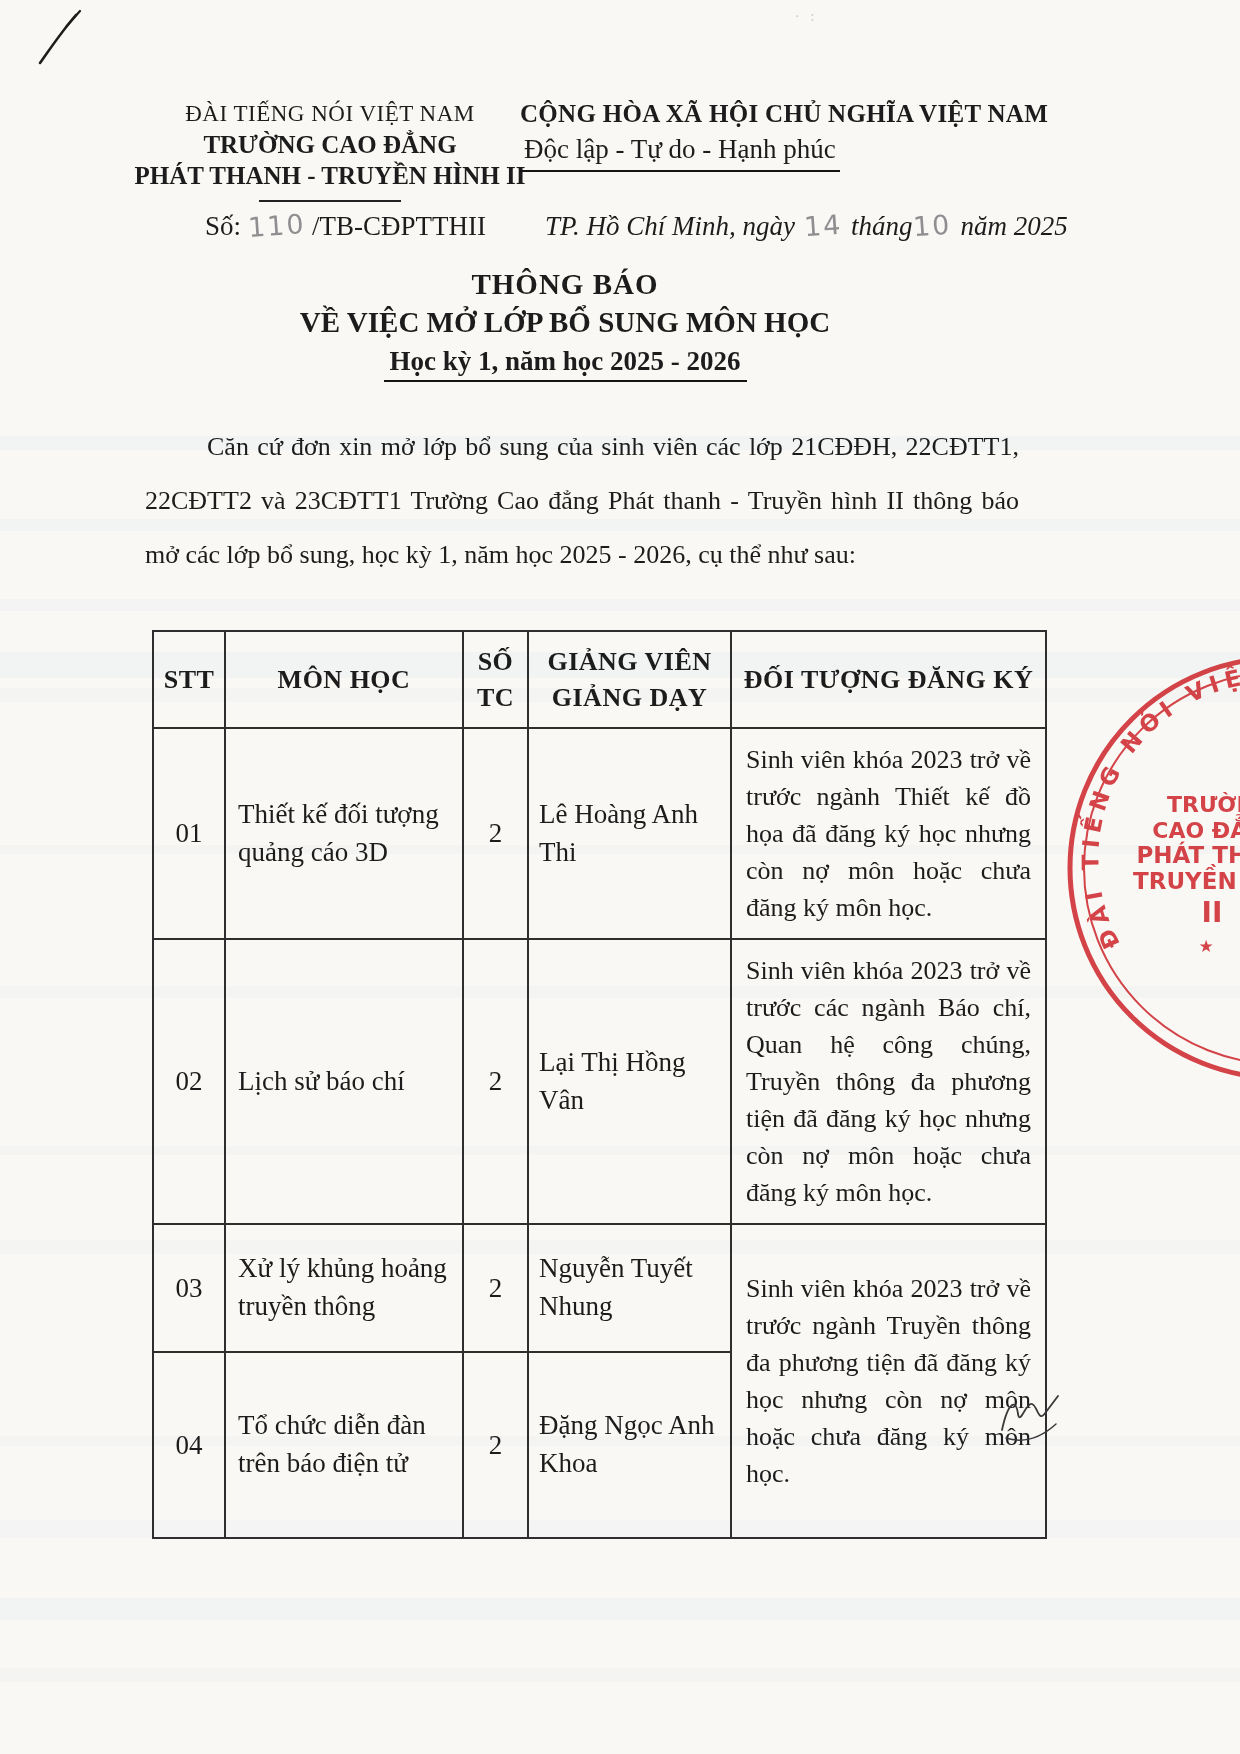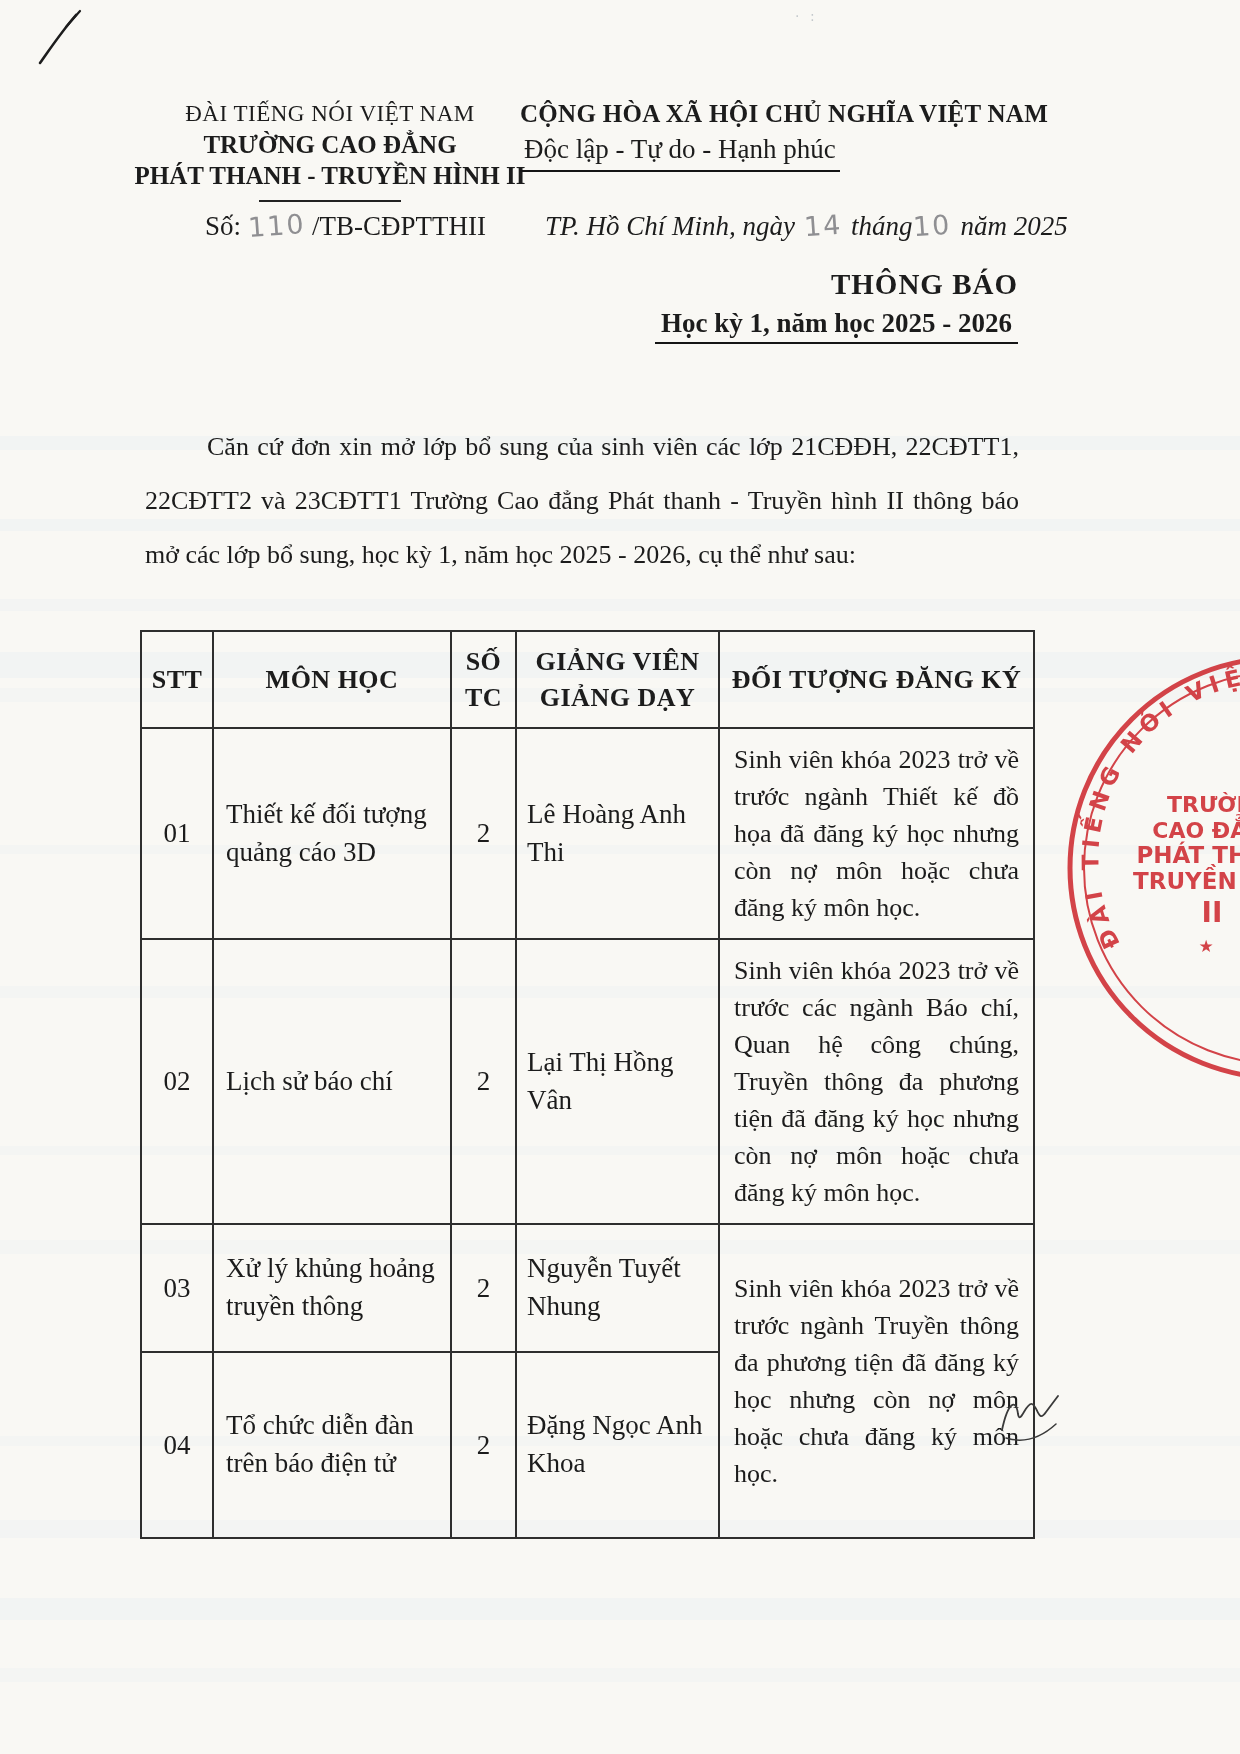--- a/index.html
+++ b/index.html
@@ -21,31 +21,31 @@
   .hdr-right .l1{font-size:25px;font-weight:bold;letter-spacing:.3px;}
   .hdr-right .l2{display:inline-block;font-size:27px;font-weight:normal;margin-top:6px;
                  border-bottom:2.5px solid #151515;padding:0 4px 5px;}
   .ref-line{position:absolute;left:205px;top:210px;font-size:27px;white-space:nowrap;}
   .hand{font-family:"DejaVu Sans",sans-serif;color:#8f8f92;display:inline-block;
         transform:rotate(-4deg);letter-spacing:2px;font-size:27px;font-style:normal;}
   .date-line{position:absolute;left:545px;top:210px;font-size:27px;font-style:italic;white-space:nowrap;}
   .date-line .hand{margin:0 2px;}
   .date-line .tight{margin-right:-1px;}
   
-  .title-block{position:absolute;left:146px;top:268px;width:872px;text-align:right;}
+  .title-block{position:absolute;left:129px;top:268px;width:872px;text-align:center;}
   .title-block .t1{font-size:29px;font-weight:bold;letter-spacing:1px;}
   .title-block .t2{font-size:29px;font-weight:bold;margin-top:5px;}
   .title-block .t3{display:inline-block;font-size:27px;font-weight:bold;margin-top:7px;
                    border-bottom:2.5px solid #151515;padding:0 6px 3px;}
   
   .body-par{position:absolute;left:145px;top:420px;width:874px;font-size:26px;
             line-height:54px;text-align:justify;text-indent:62px;}
   .section-h{position:absolute;left:196px;top:576px;font-size:27px;font-weight:bold;}
   
-  table.course{position:absolute;left:140px;top:630px;width:893px;border-collapse:collapse;
+  table.course{position:absolute;left:152px;top:630px;width:893px;border-collapse:collapse;
                table-layout:fixed;background:transparent;}
   table.course th,table.course td{border:2px solid #2e2e2e;vertical-align:middle;overflow:hidden;}
   table.course th{font-size:26px;font-weight:bold;text-align:center;letter-spacing:.5px;line-height:1.35;padding:4px;}
   td.c-stt{text-align:center;font-size:27px;}
   td.c-mon{font-size:27px;padding:0 12px;line-height:1.4;}
   td.c-tc{text-align:center;font-size:27px;}
   td.c-gv{font-size:27px;padding:0 10px;line-height:1.4;}
   td.c-dt{font-size:26px;padding:12px 14px;text-align:justify;line-height:37px;}
   tr.hrow{height:97px;} tr.r1{height:180px;} tr.r2{height:262px;} tr.r3{height:128px;} tr.r4{height:186px;}
   
@@ -100,20 +100,21 @@
 
   <div class="date-line">
     <span>TP. Hồ Chí Minh, ngày</span>
     <span class="hand">14</span>
     <span class="tight">tháng</span><span class="hand">10</span>
     <span>năm 2025</span>
   </div>
 
   <div class="title-block">
     <div class="t1">THÔNG BÁO</div>
+    <div class="t2">VỀ VIỆC MỞ LỚP BỔ SUNG MÔN HỌC</div>
     <div><span class="t3">Học kỳ 1, năm học 2025 - 2026</span></div>
   </div>
 
   <div class="body-par">Căn cứ đơn xin mở lớp bổ sung của sinh viên các lớp 21CĐĐH, 22CĐTT1, 22CĐTT2 và 23CĐTT1 Trường Cao đẳng Phát thanh - Truyền hình II thông báo mở các lớp bổ sung, học kỳ 1, năm học 2025 - 2026, cụ thể như sau:</div>
 
 
   <table class="course">
     <colgroup>
       <col style="width:72px">
         <col style="width:238px">

